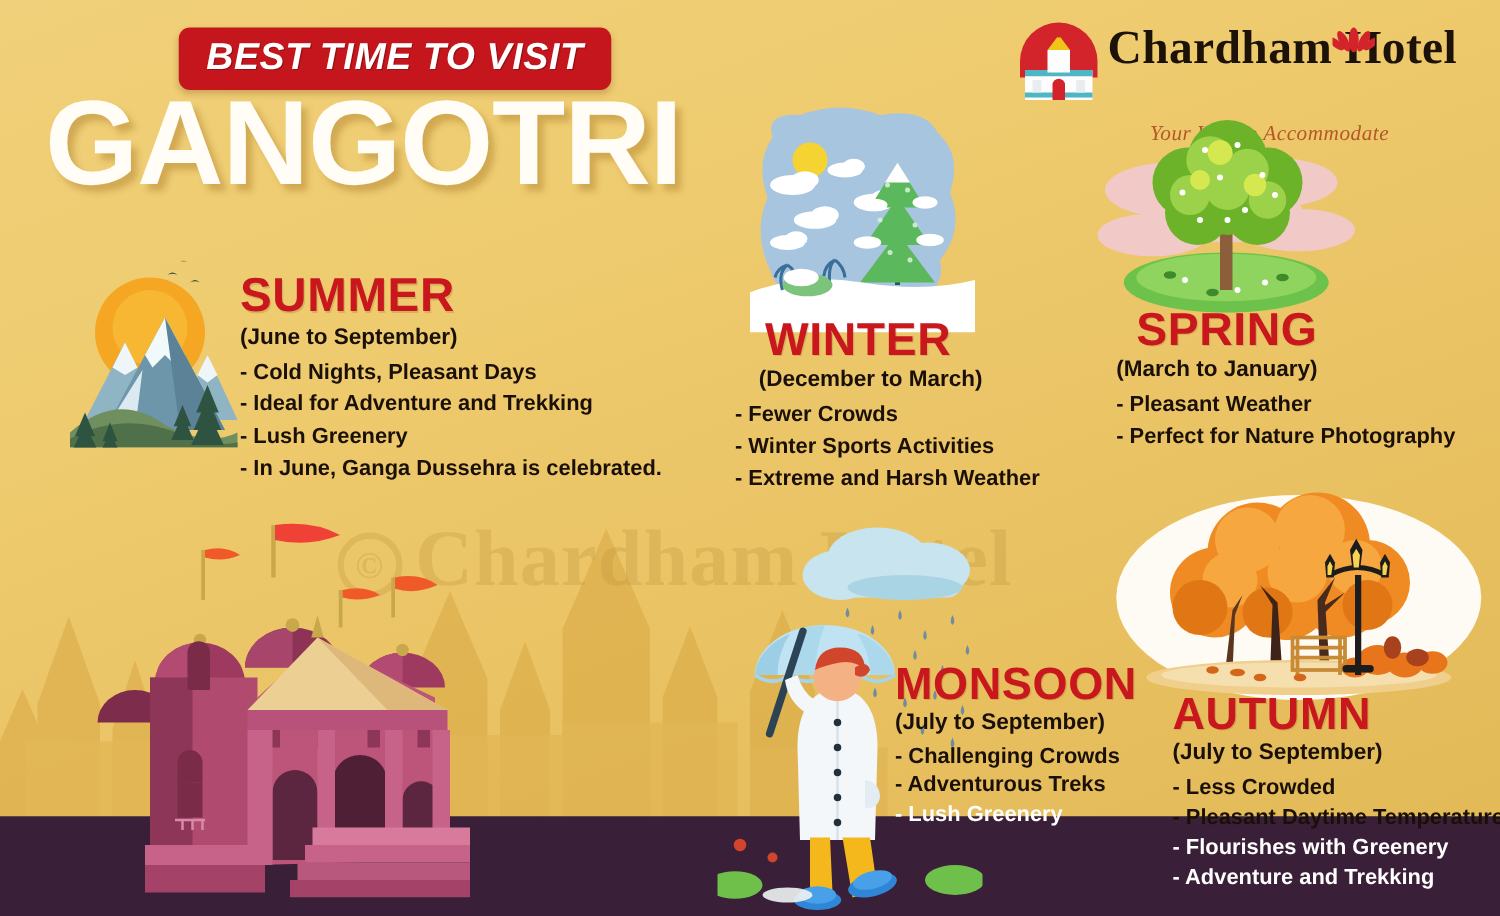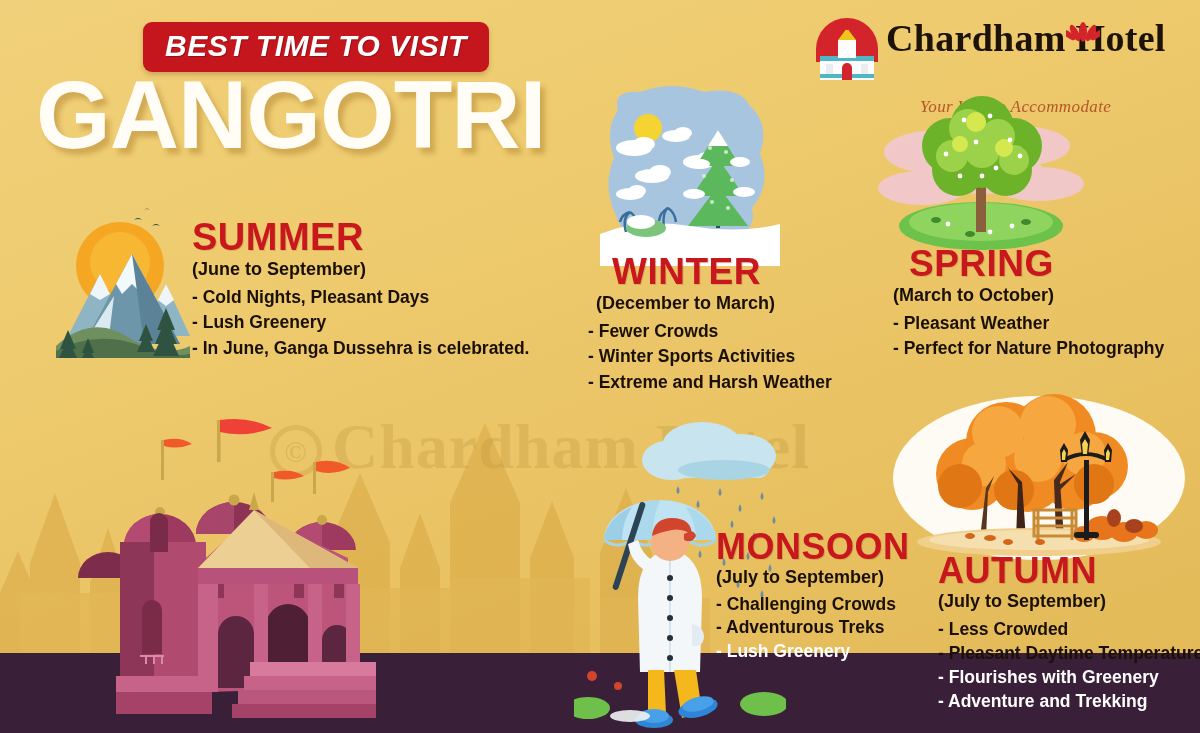--- a/index.html
+++ b/index.html
@@ -90,21 +90,21 @@
     font-size: 17.5px; font-weight: 700; color: #1a1008;
     line-height: 1.46; white-space: nowrap;
   }
   .season li.on-dark { color: #ffffff; }
 
   
   #summer   { left: 192px; top: 218px; }
   #summer h2 { font-size: 38px; }
   #winter   { left: 588px; top: 253px; }
   #winter h2 { font-size: 37px; margin-left: 24px; }
-  #winter .months { margin-left: 8px; }
+  #winter .months { margin-left: 19px; }
   #spring   { left: 893px; top: 245px; }
   #spring h2 { font-size: 37px; margin-left: 16px; }
   #monsoon  { left: 716px; top: 528px; }
   #monsoon h2 { font-size: 36px; }
   #monsoon li { line-height: 1.34; }
   #autumn   { left: 938px; top: 552px; }
   #autumn h2 { font-size: 36px; }
   #autumn li { line-height: 1.38; }
 
   
@@ -533,38 +533,39 @@
     </g>
 
     <path d="M0 300 L348 300 L348 315 L0 315 Z" fill="#3a1f38"></path>
   </svg>
 
   <div class="season" id="summer">
     <h2>SUMMER</h2>
     <div class="months">(June to September)</div>
     <ul>
       <li>- Cold Nights, Pleasant Days</li>
+      <li>- Ideal for Adventure and Trekking</li>
       <li>- Lush Greenery</li>
       <li>- In June, Ganga Dussehra is celebrated.</li>
     </ul>
   </div>
 
   <div class="season" id="winter">
     <h2>WINTER</h2>
     <div class="months">(December to March)</div>
     <ul>
       <li>- Fewer Crowds</li>
       <li>- Winter Sports Activities</li>
       <li>- Extreme and Harsh Weather</li>
     </ul>
   </div>
 
   <div class="season" id="spring">
     <h2>SPRING</h2>
-    <div class="months">(March to October)</div>
+    <div class="months">(March to January)</div>
     <ul>
       <li>- Pleasant Weather</li>
       <li>- Perfect for Nature Photography</li>
     </ul>
   </div>
 
   <div class="season" id="monsoon">
     <h2>MONSOON</h2>
     <div class="months">(July to September)</div>
     <ul>

